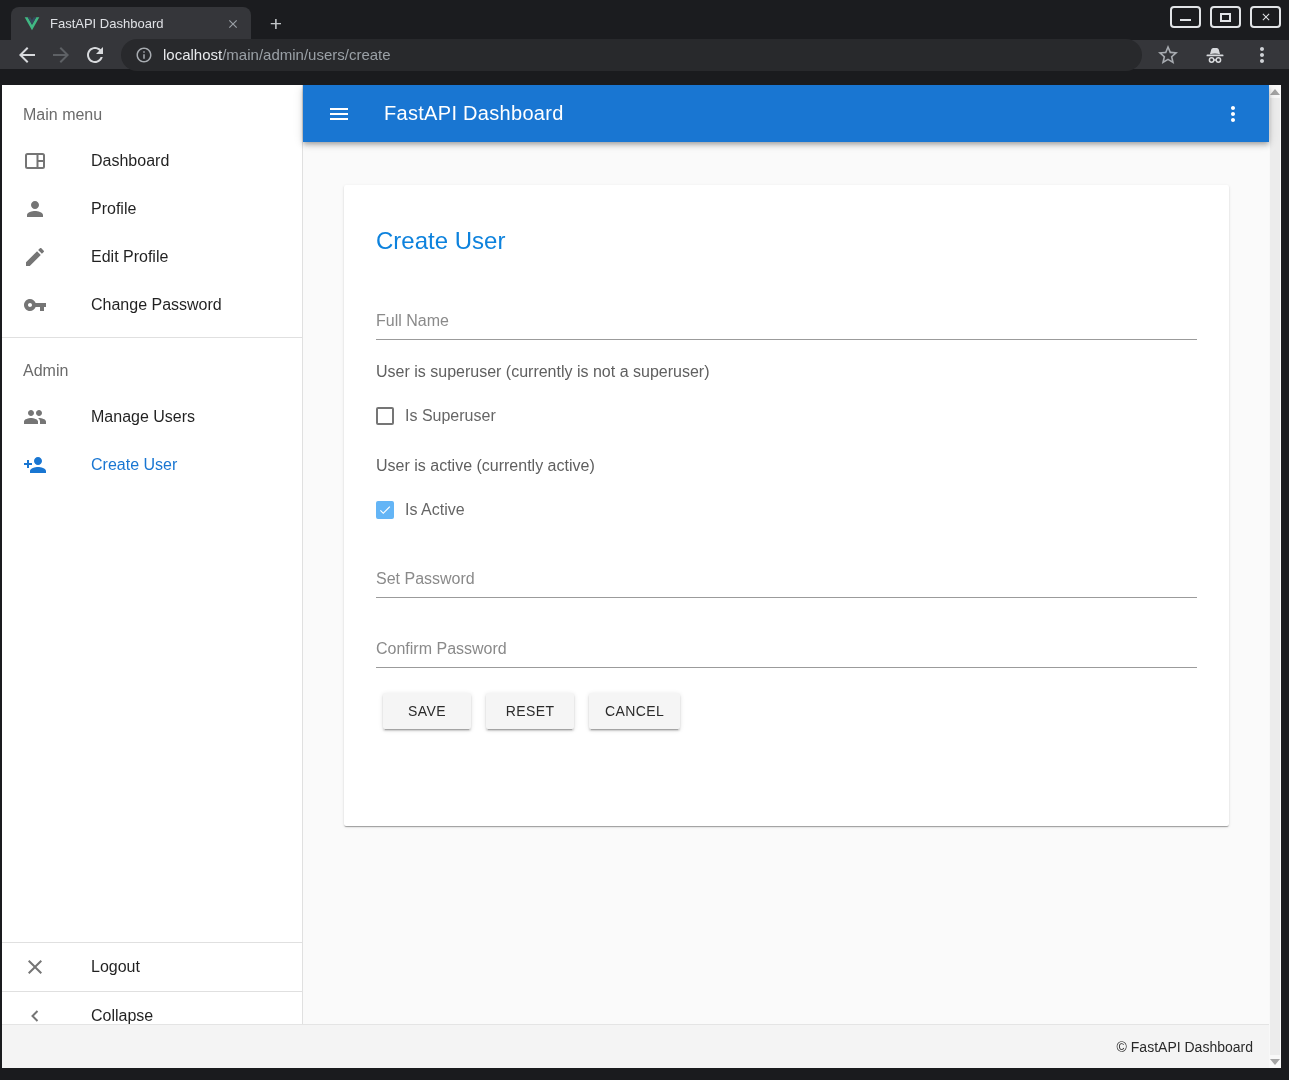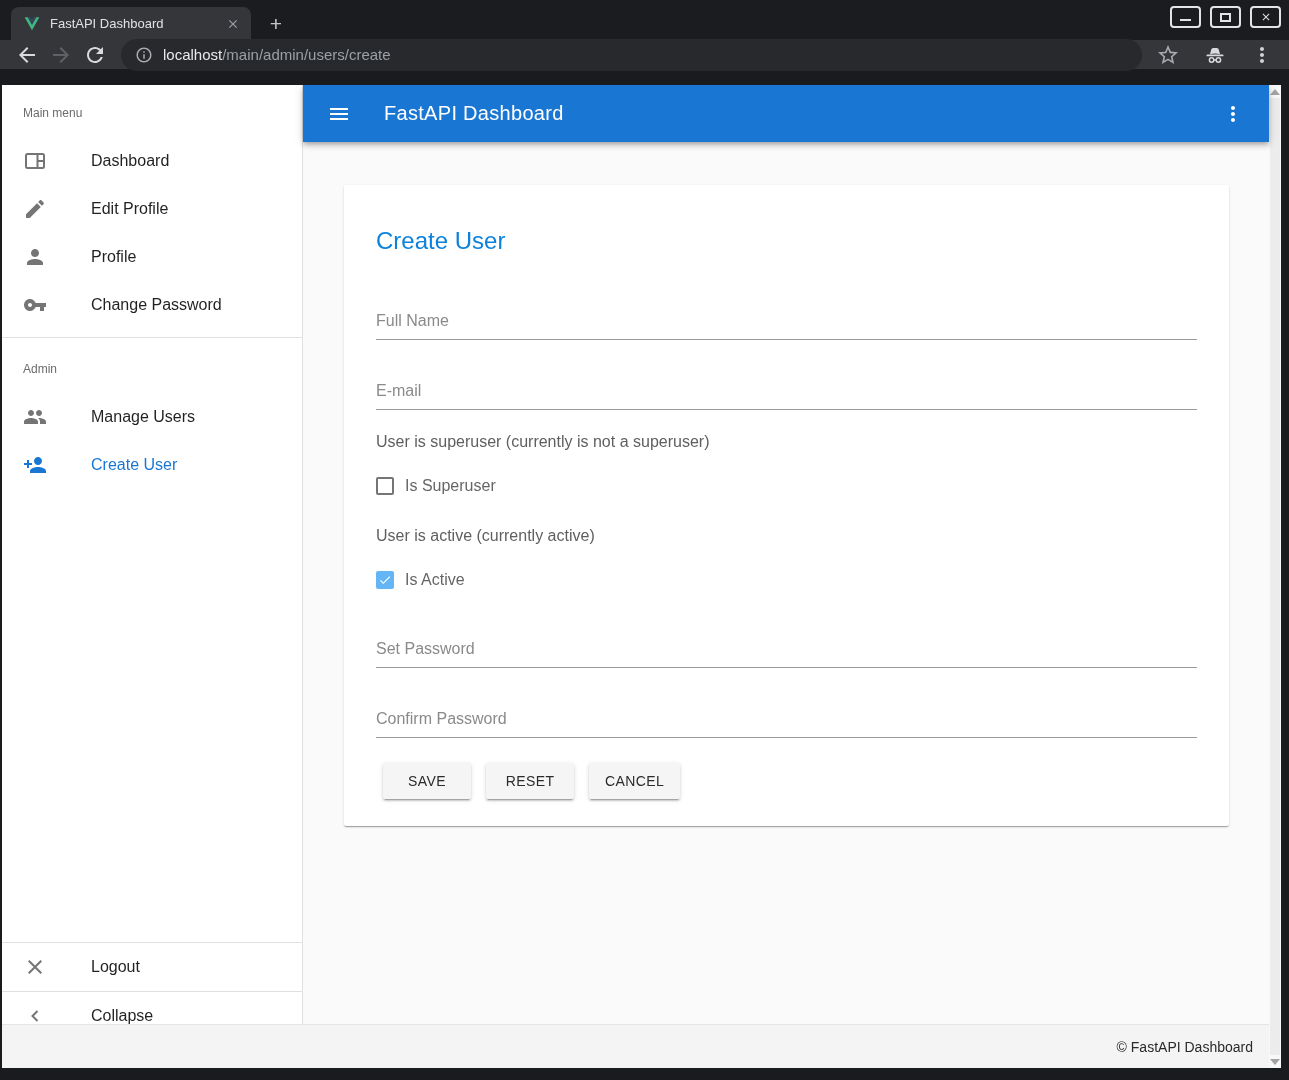--- a/index.html
+++ b/index.html
@@ -44,21 +44,21 @@
   .scrollbar { position:absolute; top:0; right:0; bottom:0; width:12px; background:#f8f8f8; }
   .sb-thumb { position:absolute; top:13px; bottom:13px; left:1px; width:10px; background:#ececec; }
   .sb-arrow { position:absolute; left:0; width:12px; height:13px; display:flex; align-items:center; justify-content:center; }
   .sb-arrow.up { top:0; } .sb-arrow.down { bottom:0; }
   .tri-up { width:0; height:0; border-left:5px solid transparent; border-right:5px solid transparent; border-bottom:6px solid #a3a3a3; }
   .tri-down { width:0; height:0; border-left:5px solid transparent; border-right:5px solid transparent; border-top:6px solid #a3a3a3; }
 
   
   .sidebar { position:absolute; left:0; top:0; width:301px; bottom:28px; background:#ffffff;
              border-right:1px solid #e0e0e0; display:flex; flex-direction:column; }
-  .subheader { margin:21px 0 0 21px; height:20px; font-size:12px; color:#6b6b6b; }
+  .subheader { margin:21px 0 0 21px; height:20px; font-size:16px; color:#6b6b6b; }
   .nav-list { margin-top:11px; }
   .nav-item { height:48px; display:flex; align-items:center; padding-left:21px; cursor:pointer; }
   .nav-icon { width:24px; height:24px; flex:0 0 24px; color:#757575; }
   .nav-icon svg { width:24px; height:24px; fill:#757575; }
   .nav-icon.stroke svg { fill:none; stroke:#757575; stroke-width:2; }
   .nav-label { margin-left:44px; font-size:16px; color:rgba(0,0,0,.87); }
   .nav-item.active .nav-label { color:var(--primary); }
   .nav-item.active .nav-icon svg { fill:var(--primary); }
   .divider { height:1px; background:#e0e0e0; margin:8px 0; }
   .sidebar-bottom { margin-top:auto; }
@@ -196,32 +196,32 @@
                 <rect x="3" y="5" width="18" height="14" rx="1.5"></rect>
                 <line x1="14.5" y1="5" x2="14.5" y2="19"></line>
                 <line x1="14.5" y1="12" x2="21" y2="12"></line>
               </svg>
           </span>
           <span class="nav-label">Dashboard</span>
         </div>
         <div class="nav-item">
           <span class="nav-icon">
             <svg viewBox="0 0 24 24">
+                <path d="M12 12c2.21 0 4-1.79 4-4s-1.79-4-4-4-4 1.79-4 4 1.79 4 4 4zm0 2c-2.67 0-8 1.34-8 4v2h16v-2c0-2.66-5.33-4-8-4z"></path>
+              </svg>
+          </span>
+          <span class="nav-label">Profile</span>
+        </div>
+        <div class="nav-item">
+          <span class="nav-icon">
+            <svg viewBox="0 0 24 24">
                 <path d="M3 17.25V21h3.75L17.81 9.94l-3.75-3.75L3 17.25zM20.71 7.04c.39-.39.39-1.02 0-1.41l-2.34-2.34c-.39-.39-1.02-.39-1.41 0l-1.83 1.83 3.75 3.75 1.83-1.83z"></path>
               </svg>
           </span>
           <span class="nav-label">Edit Profile</span>
-        </div>
-        <div class="nav-item">
-          <span class="nav-icon">
-            <svg viewBox="0 0 24 24">
-                <path d="M12 12c2.21 0 4-1.79 4-4s-1.79-4-4-4-4 1.79-4 4 1.79 4 4 4zm0 2c-2.67 0-8 1.34-8 4v2h16v-2c0-2.66-5.33-4-8-4z"></path>
-              </svg>
-          </span>
-          <span class="nav-label">Profile</span>
         </div>
         <div class="nav-item">
           <span class="nav-icon">
             <svg viewBox="0 0 24 24">
                 <path d="M12.65 10C11.83 7.67 9.61 6 7 6c-3.31 0-6 2.69-6 6s2.69 6 6 6c2.61 0 4.83-1.67 5.65-4H17v4h4v-4h2v-4H12.65zM7 14c-1.1 0-2-.9-2-2s.9-2 2-2 2 .9 2 2-.9 2-2 2z"></path>
               </svg>
           </span>
           <span class="nav-label">Change Password</span>
         </div>
       </div>
@@ -283,23 +283,20 @@
     </header>
 
     <main class="content">
       <div class="card">
         <h1 class="card-title">Create User</h1>
 
         <div class="text-field mt-fullname">
           <input type="text" placeholder="Full Name" style="">
         </div>
 
-        <div class="text-field mt-email">
-          <input type="text" placeholder="E-mail" style="">
-        </div>
 
         <div class="hint mt-hint1">User is superuser (currently is not a superuser)</div>
         <div class="checkbox-row">
           <span class="checkbox">
             
           </span>
           <span class="checkbox-label">Is Superuser</span>
         </div>
 
         <div class="hint mt-hint2">User is active (currently active)</div>

